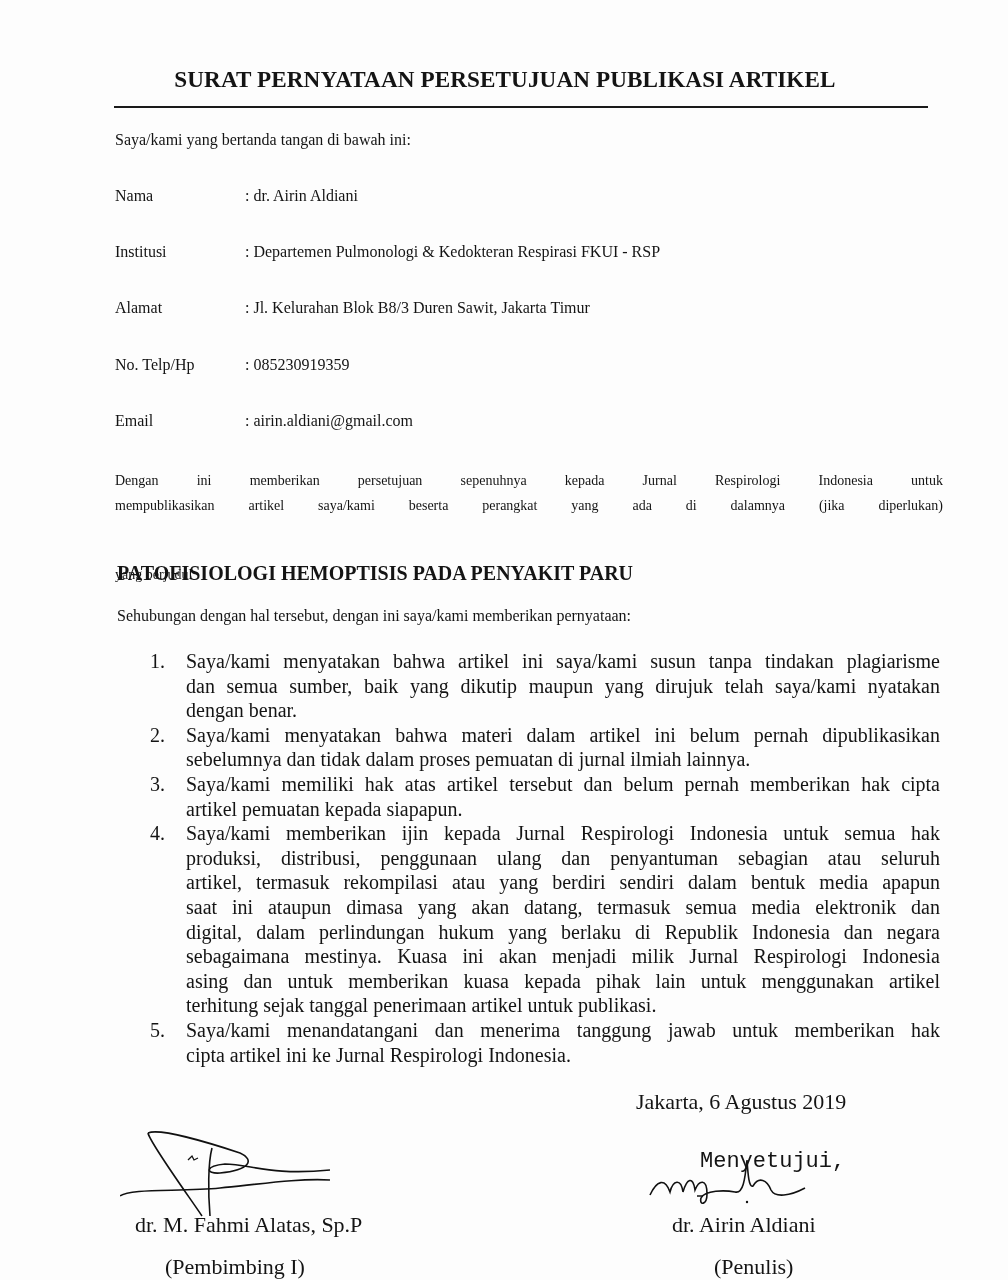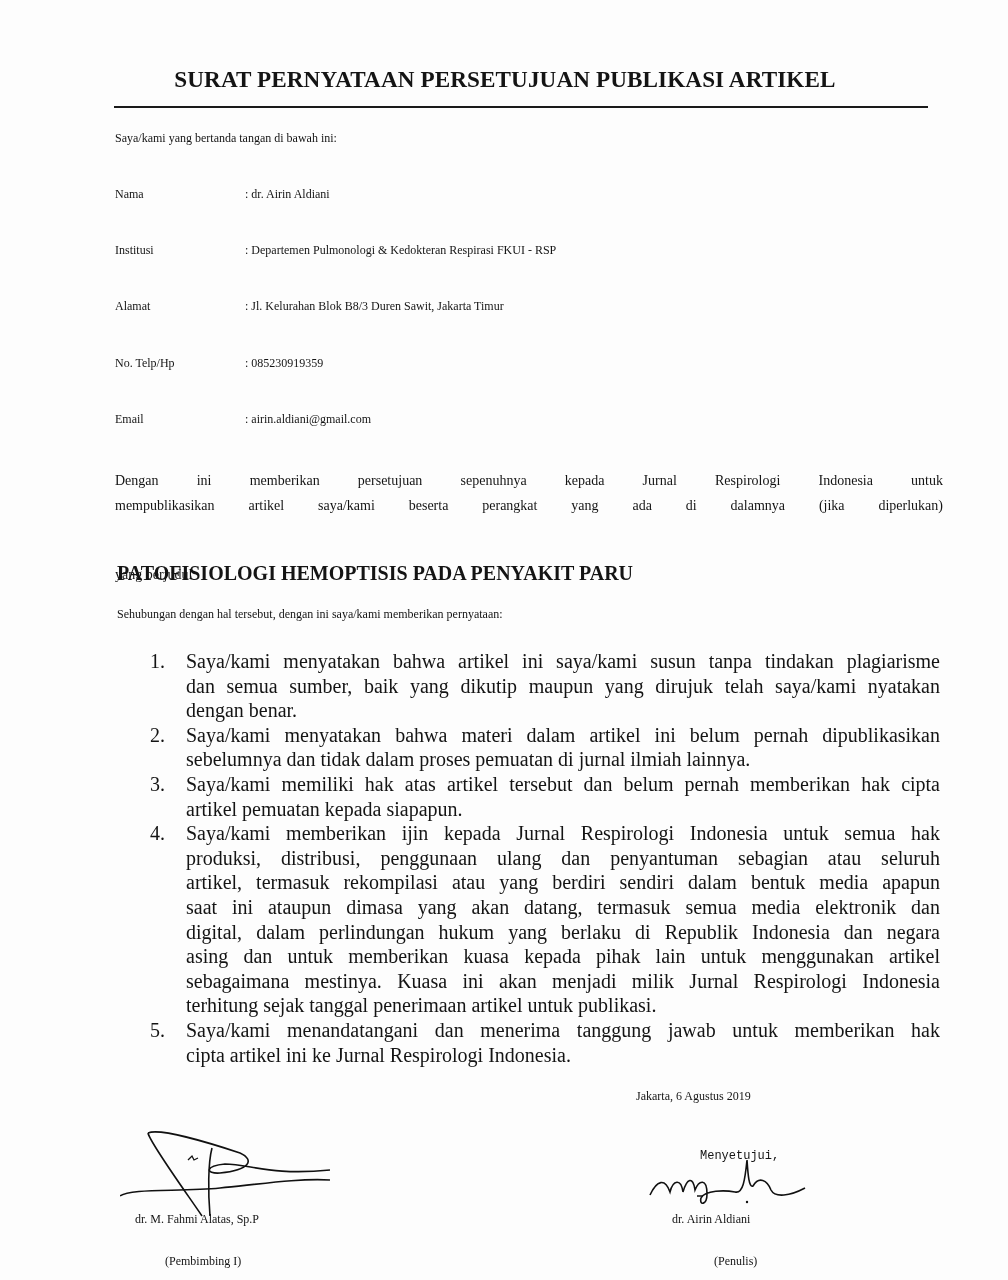--- a/index.html
+++ b/index.html
@@ -13,41 +13,41 @@
   .page { position: absolute; left: 0; top: 0; width: 1008px; height: 1280px; padding-left: 27px; }
   .title {
     position: absolute; left: 0; width: 1008px; top: 66px;
     text-align: center; font-weight: bold; font-size: 24px; letter-spacing: 0.1px;
     transform: scaleX(0.965); transform-origin: 530px 0;
   }
   .rule {
     position: absolute; left: 114px; top: 106px; width: 814px; height: 2px;
     background: #1a1a1a;
   }
-  .text { position: absolute; font-size: 12px; white-space: nowrap; }
+  .text { position: absolute; font-size: 16px; white-space: nowrap; }
   .intro { left: 115px; top: 131px; }
   .field-label { left: 115px; }
   .field-value { left: 245px; }
   .para {
     position: absolute; left: 115px; top: 468px; width: 828px;
     font-size: 14px; line-height: 25px; text-align: justify;
   }
   .para .ln { display: block; text-align: justify; text-align-last: justify; white-space: nowrap; }
   .para .ln.last { text-align-last: left; margin-top: 44px; }
   .article-title {
     position: absolute; left: 117px; top: 562px;
     font-size: 20px; font-weight: bold; white-space: nowrap;
   }
   .lead { left: 117px; top: 607px; }
   .list { position: absolute; left: 150px; top: 649px; width: 790px; font-size: 20px; line-height: 24.6px; }
   .item { position: relative; padding-left: 36px; }
   .item .num { position: absolute; left: 0; top: 0; }
   .item .ln { display: block; white-space: nowrap; text-align: justify; text-align-last: justify; }
   .item .ln.last { text-align-last: left; }
-  .sig-block { position: absolute; font-size: 12px; text-align: center; white-space: nowrap; }
+  .sig-block { position: absolute; font-size: 22px; text-align: center; white-space: nowrap; }
   .place-date { left: 636px; top: 1089px; }
   .approve { left: 700px; top: 1149px; font-family: Liberation Mono, monospace; }
   .name-left { left: 135px; top: 1212px; }
   .role-left { left: 165px; top: 1254px; }
   .name-right { left: 672px; top: 1212px; }
   .role-right { left: 714px; top: 1254px; }
   .signature { position: absolute; }
   .sig-left { left: 120px; top: 1108px; width: 210px; height: 110px; }
   .sig-right { left: 645px; top: 1150px; width: 180px; height: 60px; }
 </style>
@@ -103,22 +103,22 @@
       <span class="ln">Saya/kami memiliki hak atas artikel tersebut dan belum pernah memberikan hak cipta</span>
       <span class="ln last">artikel pemuatan kepada siapapun.</span>
     </div>
     <div class="item">
       <span class="num">4.</span>
       <span class="ln">Saya/kami memberikan ijin kepada Jurnal Respirologi Indonesia untuk semua hak</span>
       <span class="ln">produksi, distribusi, penggunaan ulang dan penyantuman sebagian atau seluruh</span>
       <span class="ln">artikel, termasuk rekompilasi atau yang berdiri sendiri dalam bentuk media apapun</span>
       <span class="ln">saat ini ataupun dimasa yang akan datang, termasuk semua media elektronik dan</span>
       <span class="ln">digital, dalam perlindungan hukum yang berlaku di Republik Indonesia dan negara</span>
+      <span class="ln">sebagaimana mestinya. Kuasa ini akan menjadi milik Jurnal Respirologi Indonesia</span>
       <span class="ln">asing dan untuk memberikan kuasa kepada pihak lain untuk menggunakan artikel</span>
-      <span class="ln">sebagaimana mestinya. Kuasa ini akan menjadi milik Jurnal Respirologi Indonesia</span>
       <span class="ln last">terhitung sejak tanggal penerimaan artikel untuk publikasi.</span>
     </div>
     <div class="item">
       <span class="num">5.</span>
       <span class="ln">Saya/kami menandatangani dan menerima tanggung jawab untuk memberikan hak</span>
       <span class="ln last">cipta artikel ini ke Jurnal Respirologi Indonesia.</span>
     </div>
   </div>
 
   <div class="sig-block place-date">Jakarta, 6 Agustus 2019</div>

